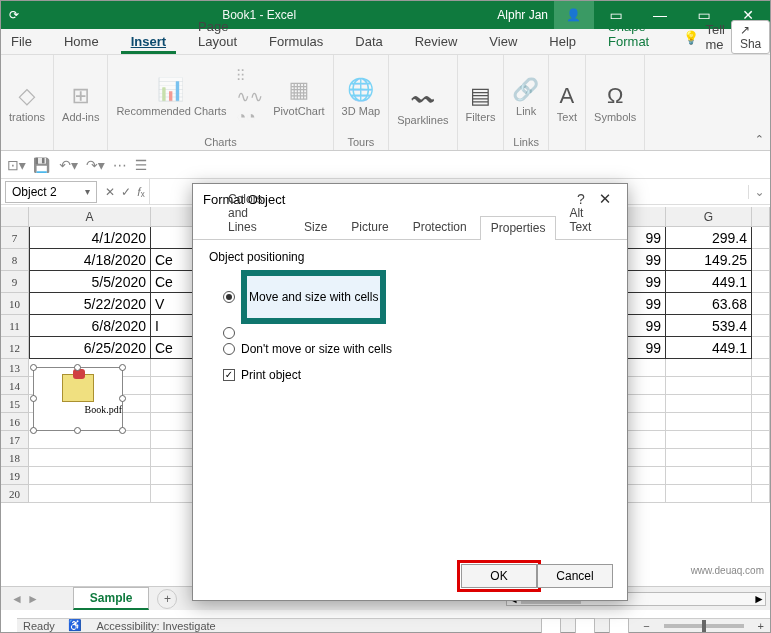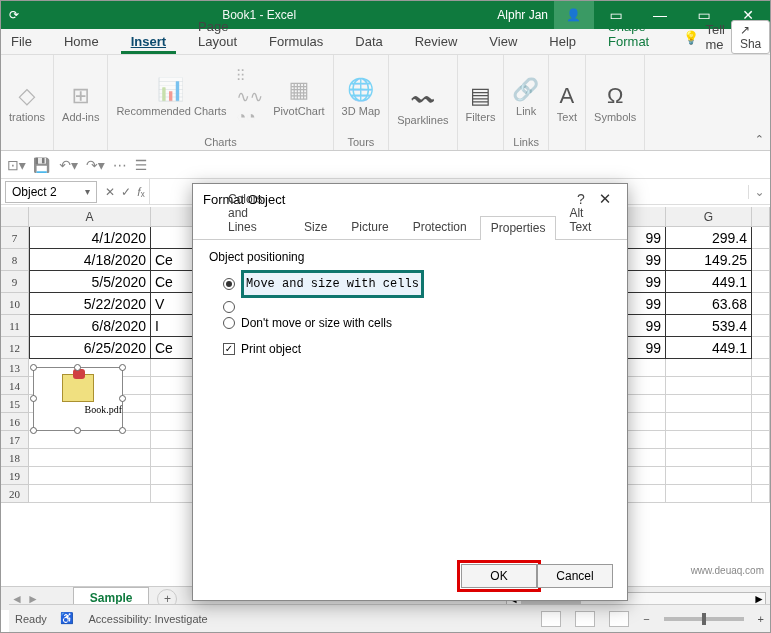--- a/index.html
+++ b/index.html
@@ -79,39 +79,39 @@
 
 .sheet-strip { position: absolute; bottom: 22px; left: 0; right: 0; height: 24px; background: #f0f0f0; border-top: 1px solid #ccc; display: flex; align-items: center; font-size: 12px; }
 .sheet-nav { display: flex; gap: 4px; padding: 0 10px; color: #999; }
 .sheet-tab { padding: 3px 16px; background: #fff; border: 1px solid #bbb; border-bottom: 2px solid #0f7a3e; color: #0f7a3e; font-weight: 600; margin-left: 24px; }
 .new-sheet { width: 20px; height: 20px; border: 1px solid #ccc; border-radius: 50%; text-align: center; line-height: 18px; margin-left: 8px; color: #666; }
 .hscroll { flex: 1; display: flex; align-items: center; justify-content: flex-end; padding-right: 4px; }
 .hscroll .bar { width: 260px; height: 14px; border: 1px solid #bbb; background: #f8f8f8; display: flex; align-items: center; }
 .hscroll .thumb { width: 60px; height: 10px; background: #ccc; margin-left: 2px; }
 
 
-.statusbar { position: absolute; bottom: 0; left: 8px; right: 0; height: 28px; background: #f0f0f0; border-top: 1px solid #ccc; display: flex; align-items: center; font-size: 11px; color: #555; padding: 0 6px; gap: 14px; }
+.statusbar { position: absolute; bottom: 0; left: 16px; right: 0; height: 14px; background: #f0f0f0; border-top: 1px solid #ccc; display: flex; align-items: center; font-size: 11px; color: #555; padding: 0 6px; gap: 14px; }
 .statusbar .spacer { flex: 1; }
 .viewbtn { width: 20px; height: 16px; border: 1px solid #bbb; background: #fff; }
 .zoom-slider { width: 80px; height: 4px; background: #bbb; position: relative; }
 .zoom-slider .th { position: absolute; left: 38px; top: -4px; width: 4px; height: 12px; background: #666; }
 
 
 .dialog { position: absolute; left: 191px; top: 182px; width: 436px; height: 418px; background: #fff; border: 1px solid #888; box-shadow: 0 4px 18px rgba(0,0,0,.35); font-size: 12px; }
 .dialog .dtitle { height: 30px; display: flex; align-items: center; padding: 0 10px; }
 .dialog .dtitle .t { flex: 1; font-size: 13px; }
 .dialog .dtitle .help { width: 24px; text-align: center; font-size: 14px; color: #444; }
 .dialog .dtitle .close { width: 24px; text-align: center; font-size: 15px; color: #333; }
 .dialog .tabs { display: flex; padding: 0 24px; border-bottom: 1px solid #ccc; height: 26px; align-items: flex-end; gap: 2px; }
 .dialog .dtab { padding: 4px 10px 5px; color: #444; border: 1px solid transparent; border-bottom: none; cursor: pointer; }
 .dialog .dtab.active { border-color: #ccc; background: #fff; position: relative; top: 1px; }
 .dialog .body { padding: 10px 16px; }
 .dialog .grp-title { margin-bottom: 6px; }
 .dialog .radio-row, .dialog .check-row { display: flex; align-items: center; gap: 6px; margin: 3px 0 3px 14px; }
-.dialog .radio-row.selected .lbl { border: 3px solid #0f766e; padding: 4px 2px; background: #eaf3fb; font-family: Liberation Mono, monospace; }
+.dialog .radio-row.selected .lbl { border: 6px solid #0f766e; padding: 14px 2px; background: #eaf3fb; }
 .dialog .radio { width: 12px; height: 12px; border: 1px solid #555; border-radius: 50%; display: inline-flex; align-items: center; justify-content: center; }
 .dialog .radio.checked::after { content:""; width:6px; height:6px; background:#333; border-radius:50%; }
 .dialog .chk { width: 12px; height: 12px; border: 1px solid #555; display: inline-flex; align-items: center; justify-content: center; font-size: 10px; line-height: 1; }
 .dialog .btnrow { position: absolute; bottom: 12px; right: 14px; display: flex; }
 .dialog .btn { min-width: 76px; height: 24px; border: 1px solid #999; background: #f4f4f4; text-align: center; line-height: 22px; font-size: 12px; cursor: pointer; }
 .dialog .btn.ok { outline: 3px solid #d00; outline-offset: 1px; }
 
 .watermark { position: absolute; right: 6px; bottom: 56px; font-size: 10px; color: #888; font-family: Arial; }
 </style>
 </head>

